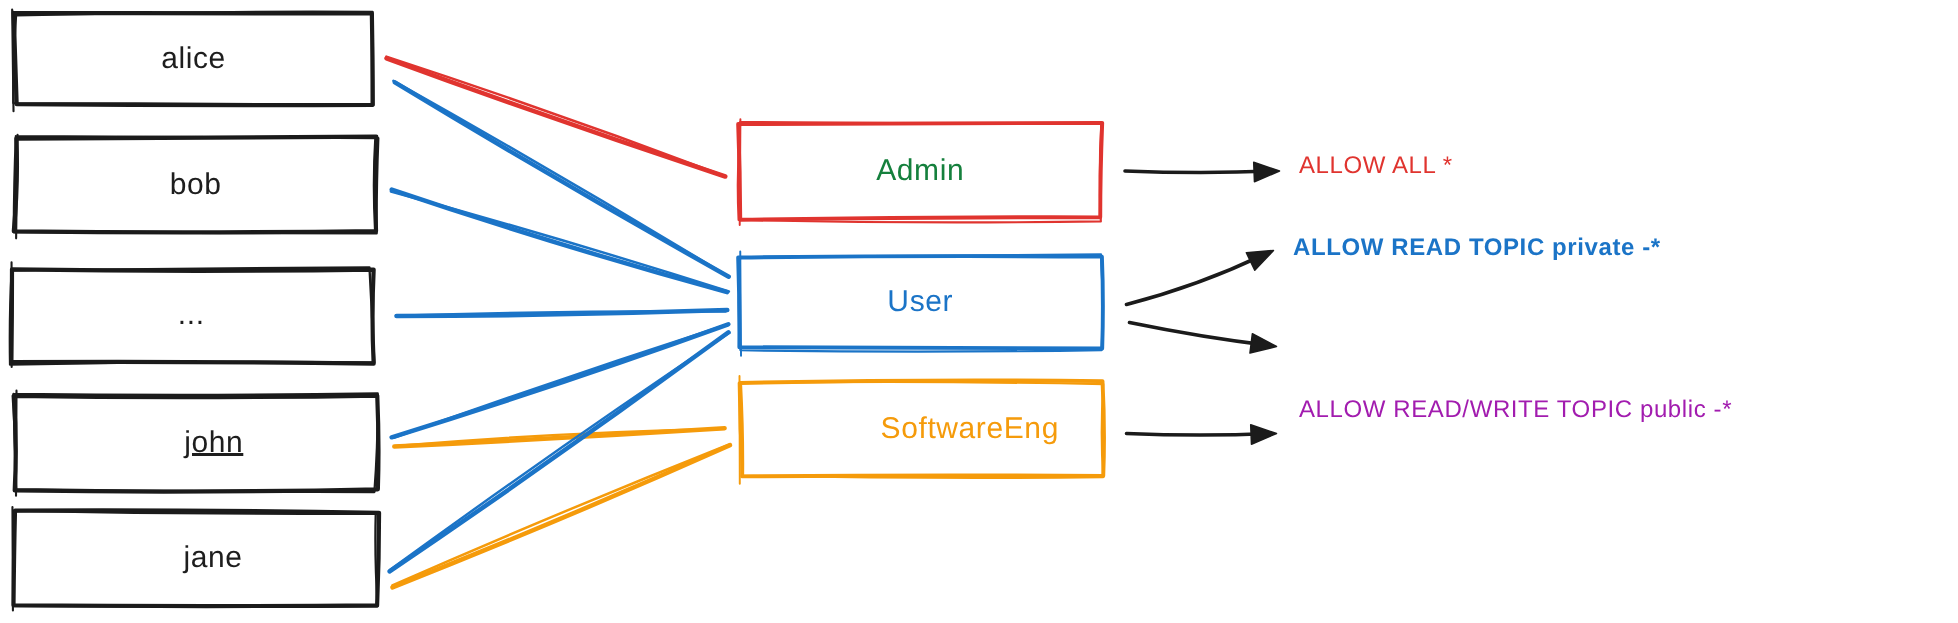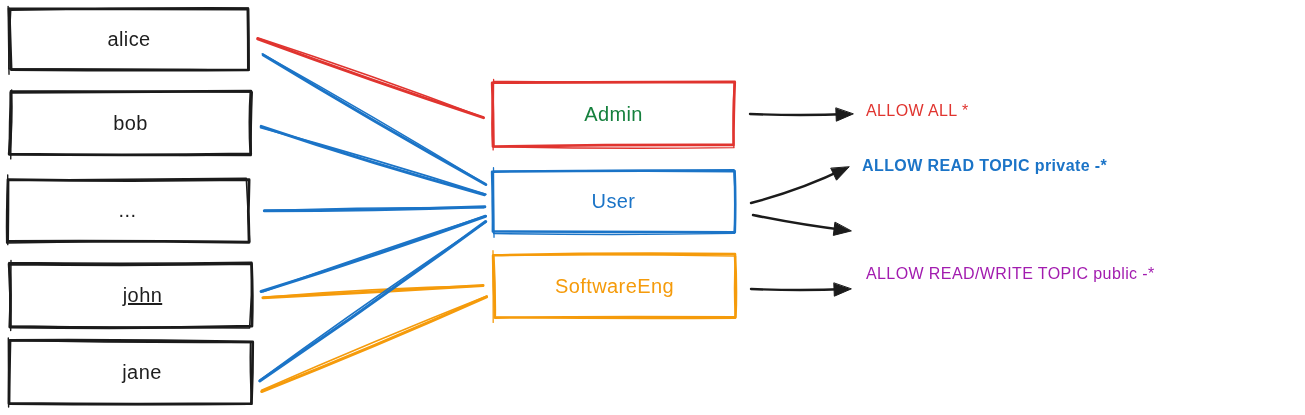--- a/index.html
+++ b/index.html
@@ -88,18 +88,18 @@
     </svg>
 
   <div class="nodelabel" style="left: 10px; top: 9px; width: 238px; height: 61px;">alice</div>
   <div class="nodelabel" style="left: 10px; top: 92px; width: 241px; height: 63px;">bob</div>
   <div class="nodelabel" style="left: 7px; top: 179px; width: 241px; height: 63px;">...</div>
   <div class="nodelabel" style="left: 22px; top: 264px; width: 241px; height: 63px; text-decoration: underline;">john</div>
   <div class="nodelabel" style="left: 9px; top: 341px; width: 266px; height: 62px;">jane</div>
 
   <div class="nodelabel" style="left: 493px; top: 82px; width: 241px; height: 64px; color: #15803d;">Admin</div>
   <div class="nodelabel" style="left: 493px; top: 171px; width: 241px; height: 61px; color: rgb(27, 116, 199);">User</div>
-  <div class="nodelabel" style="left: 494px; top: 255px; width: 241px; height: 63px; color: rgb(245, 155, 11);">SoftwareEng</div>
+  <div class="nodelabel" style="left: 494px; top: 255px; width: 241px; height: 63px; color: rgb(245, 155, 11); padding-left: 32px;">SoftwareEng</div>
 
   <div class="perm" style="left: 866px; top: 111px; color: rgb(224, 52, 47);">ALLOW ALL *</div>
   <div class="perm" style="left: 862px; top: 166px; color: rgb(27, 116, 199); font-weight: bold;">ALLOW READ TOPIC private -*</div>
   <div class="perm" style="left: 866px; top: 230px; color: #a21caf; margin-top: 44px;">ALLOW READ/WRITE TOPIC public -*</div>
 </div>
 
 </body></html>

